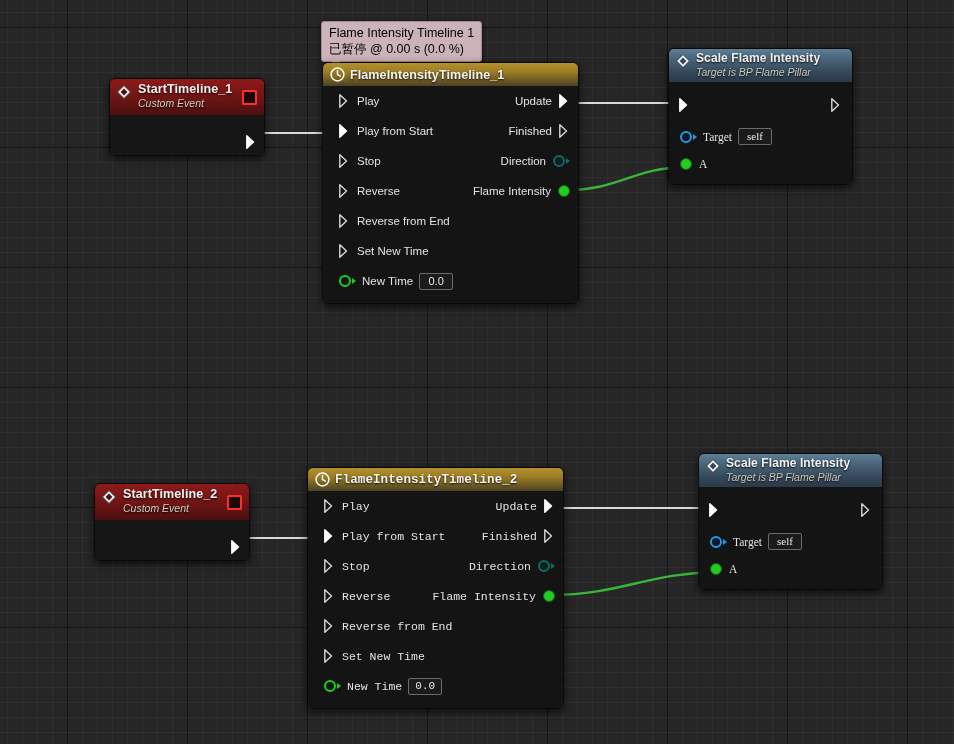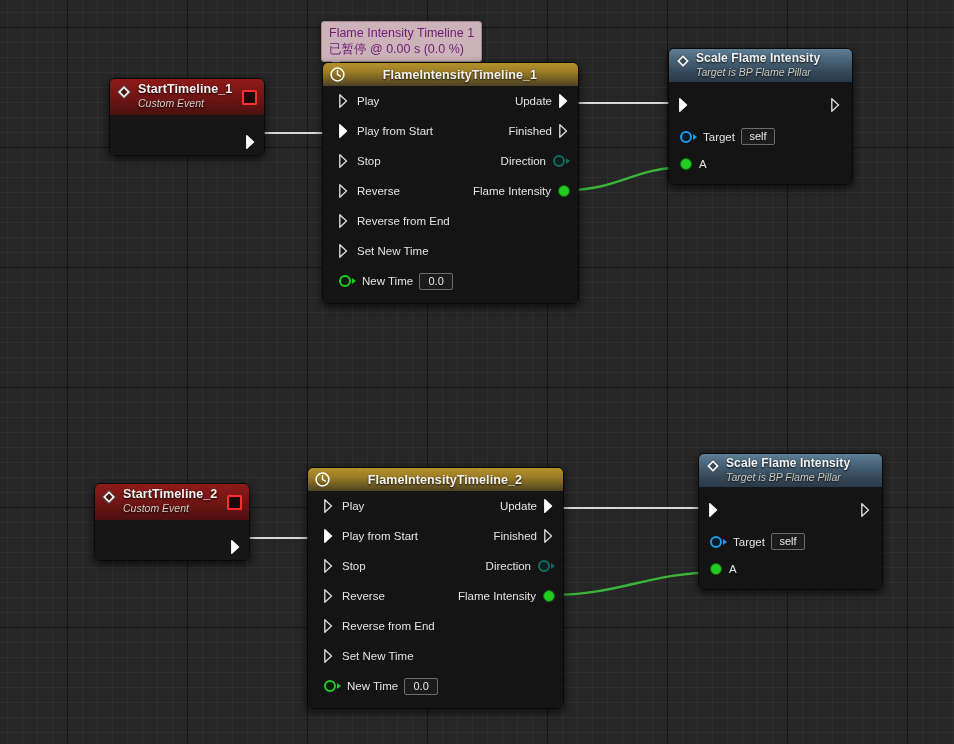--- a/index.html
+++ b/index.html
@@ -107,21 +107,20 @@
   
   .timeline-node { width: 257px; }
   .tl-head {
     height: 23px;
     background: linear-gradient(to bottom, #b3912d 0%, #9b7c24 40%, #6d5a23 75%, #4c4126 100%);
     padding: 0 8px 0 27px;
     display: flex;
     align-items: center;
     position: relative;
     box-sizing: border-box;
-    justify-content: center;
   }
   .tl-head .node-title { font-size: 12.5px; }
   .clock-icon {
     position: absolute;
     left: 7px; top: 4px;
     width: 15px; height: 15px;
   }
   .tl-body {
     background: #141414;
     position: relative;
@@ -179,21 +178,21 @@
   .fn-head .node-subtitle { font-size: 10.5px; line-height: 13px; color: #c9c9bb; }
   .fn-diamond {
     position: absolute;
     left: 7px; top: 5px;
     width: 14px; height: 14px;
   }
   .fn-body {
     background: #141414;
     position: relative;
   }
-  .fn-row { position: relative; height: 30px; }
+  .fn-row { position: relative; height: 30px; font-family: Liberation Serif, serif; }
 
   
   .exec-pin {
     width: 11px; height: 14px;
     flex: 0 0 auto;
   }
   .exec-pin svg { display: block; }
   .circle-pin {
     width: 12px; height: 12px;
     border-radius: 50%;
@@ -214,21 +213,21 @@
   #tooltip {
     position: absolute;
     background: #cbb3b9;
     border: 1px solid #a4898f;
     border-radius: 3px;
     padding: 3px 7px 4px 7px;
     box-shadow: 0 2px 6px rgba(0,0,0,0.55);
     line-height: 16px;
   }
   #tooltip .tt-line {
-    color: #701a75;
+    color: #000000;
     font-size: 12.5px;
     white-space: nowrap;
   }
   #tooltip:after {
     content: "";
     position: absolute;
     left: 9px; bottom: -6px;
     width: 0; height: 0;
     border-left: 5px solid transparent;
     border-right: 5px solid transparent;
@@ -468,21 +467,21 @@
     </div>
     <div class="event-body">
       <span class="exec-pin" style="position:absolute; right:7px; top:20px;">
         <svg width="11" height="14" viewBox="0 0 11 14">
           <polygon points="0.8,0.8 7.5,7 0.8,13.2" fill="#ffffff" stroke="#ffffff" stroke-width="1.4" stroke-linejoin="round"></polygon>
         </svg>
       </span>
     </div>
   </div>
 
-  <div class="node timeline-node" style="left:307px; top:467px;">
+  <div class="node timeline-node" style="left:307px; top:467px;font-family:Liberation Mono, monospace;">
     <div class="tl-head">
       <span class="clock-icon">
         <svg width="15" height="15" viewBox="0 0 15 15">
           <circle cx="7.5" cy="7.5" r="6.4" fill="none" stroke="#ffffff" stroke-width="1.5"></circle>
           <line x1="7.5" y1="7.5" x2="7.5" y2="3.6" stroke="#ffffff" stroke-width="1.4" stroke-linecap="round"></line>
           <line x1="7.5" y1="7.5" x2="10.3" y2="9.2" stroke="#ffffff" stroke-width="1.4" stroke-linecap="round"></line>
         </svg>
       </span>
       <span class="node-title">FlameIntensityTimeline_2</span>
     </div>

